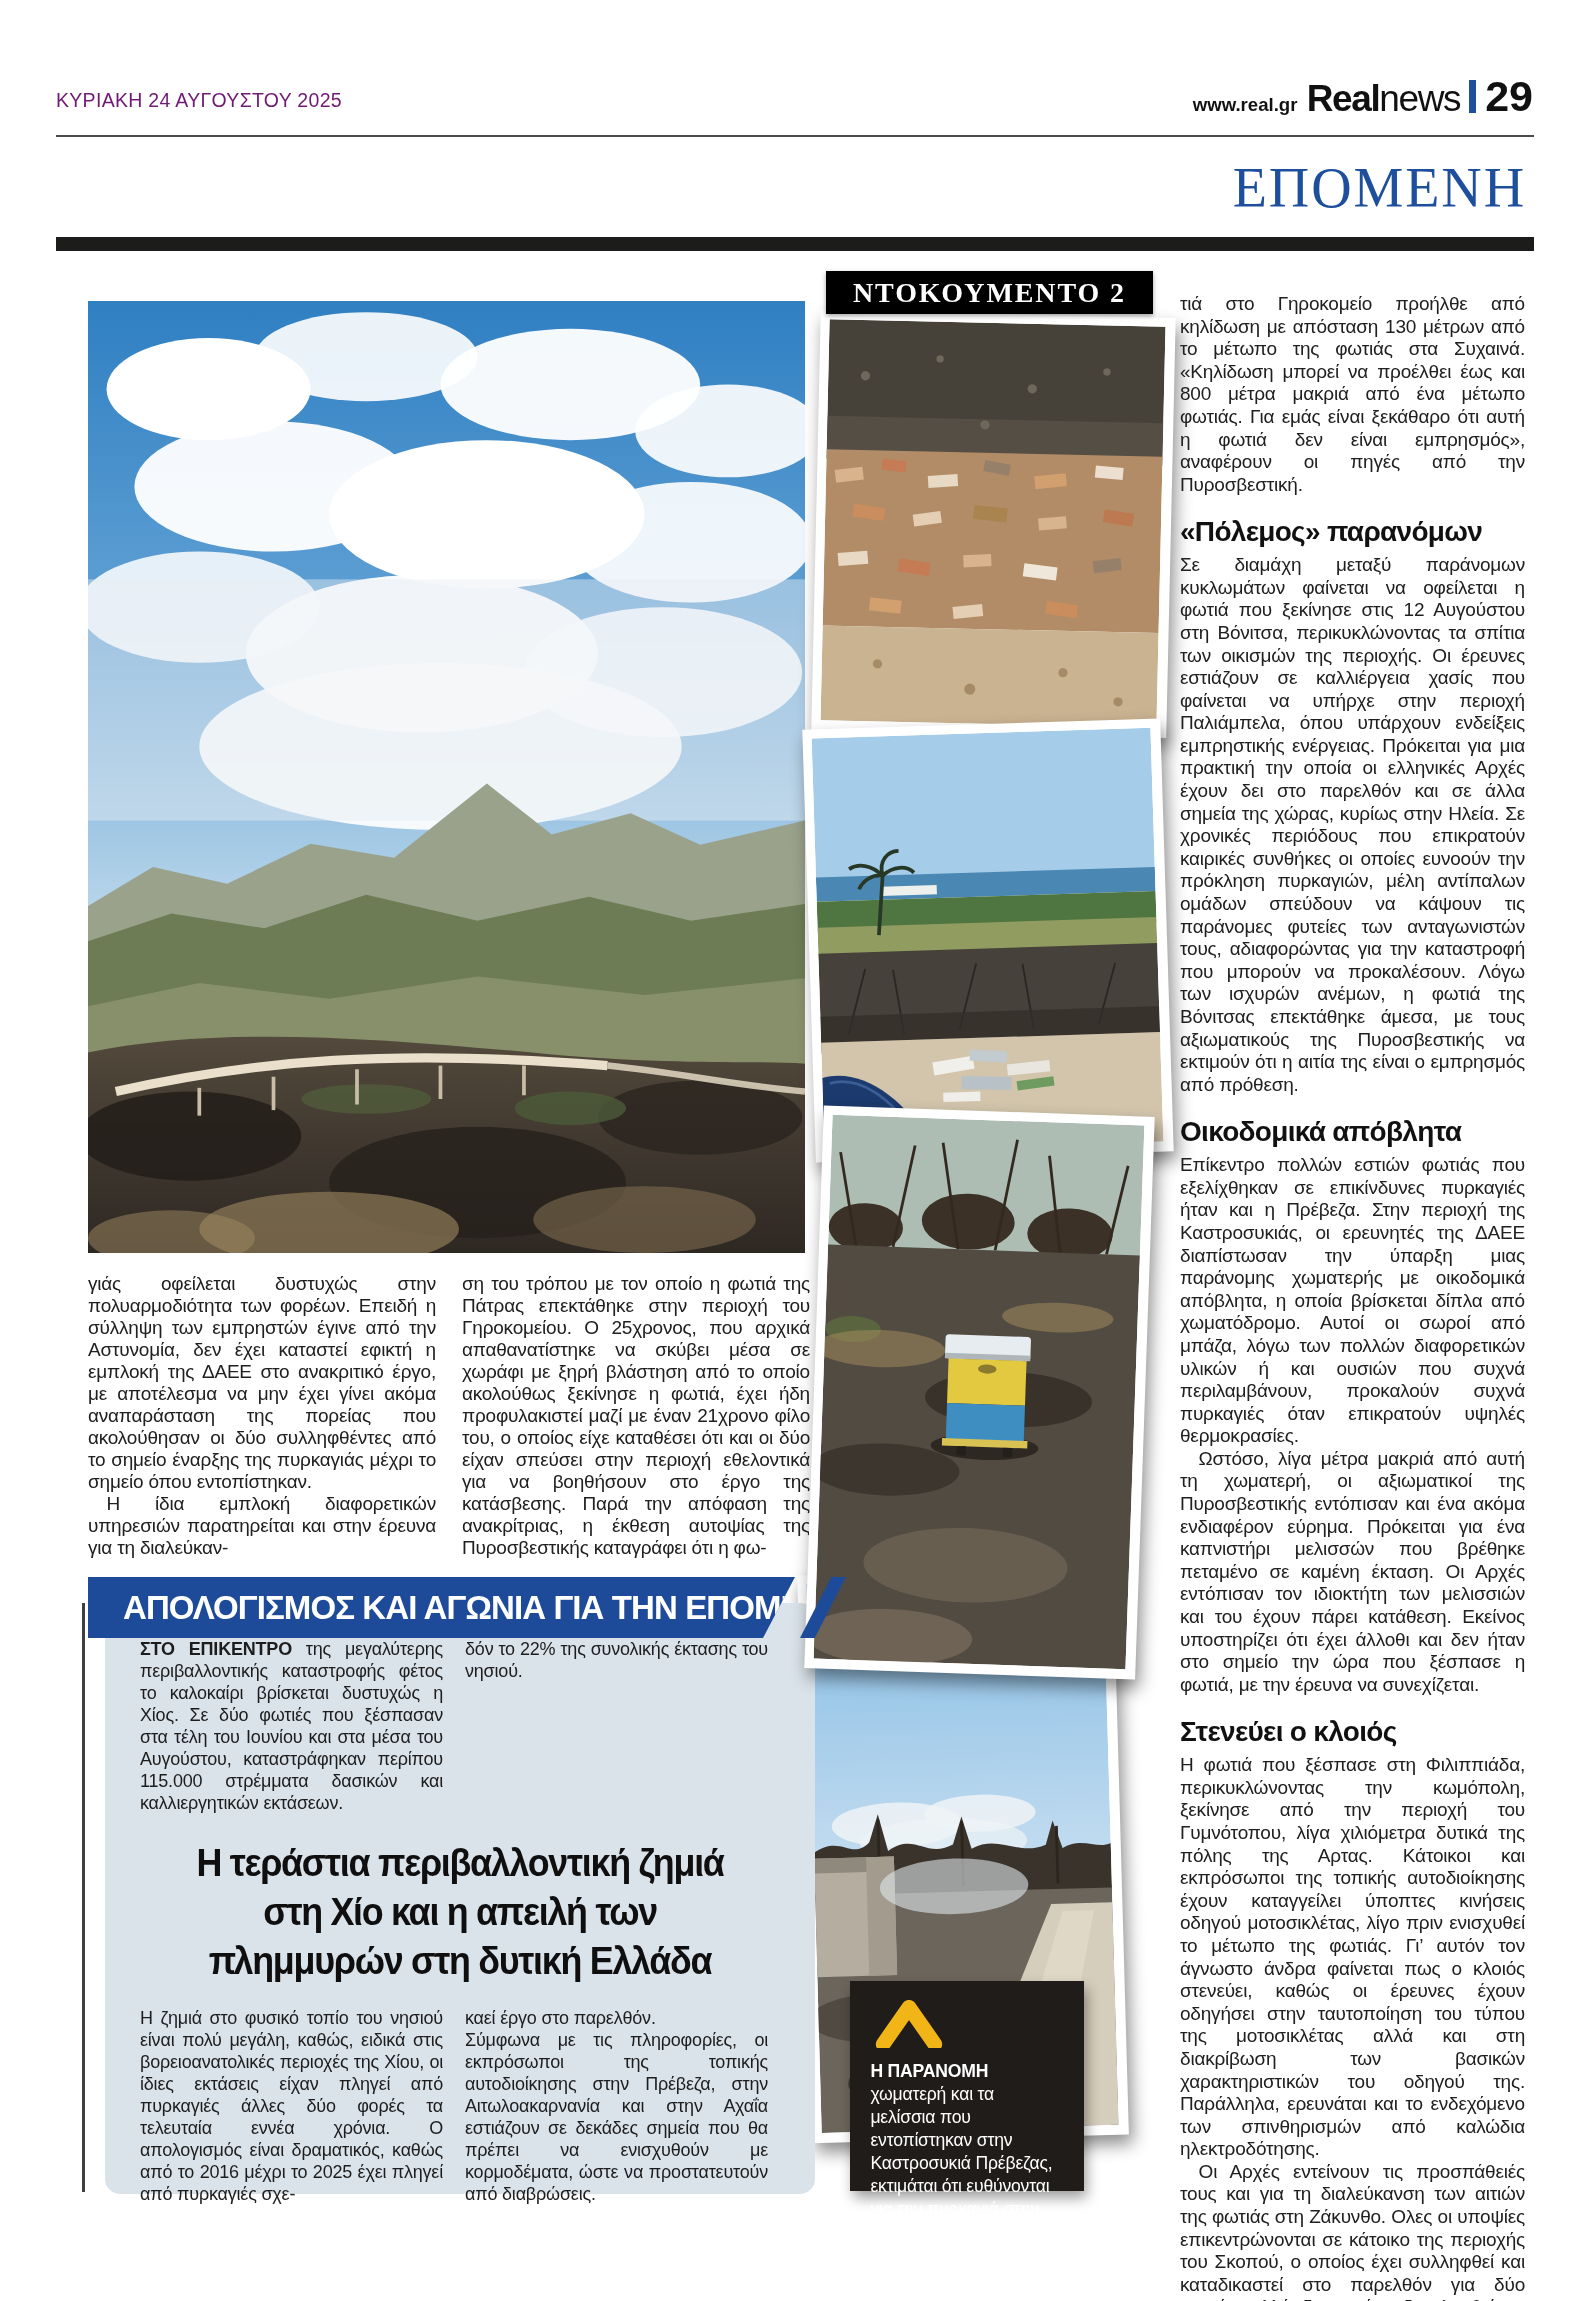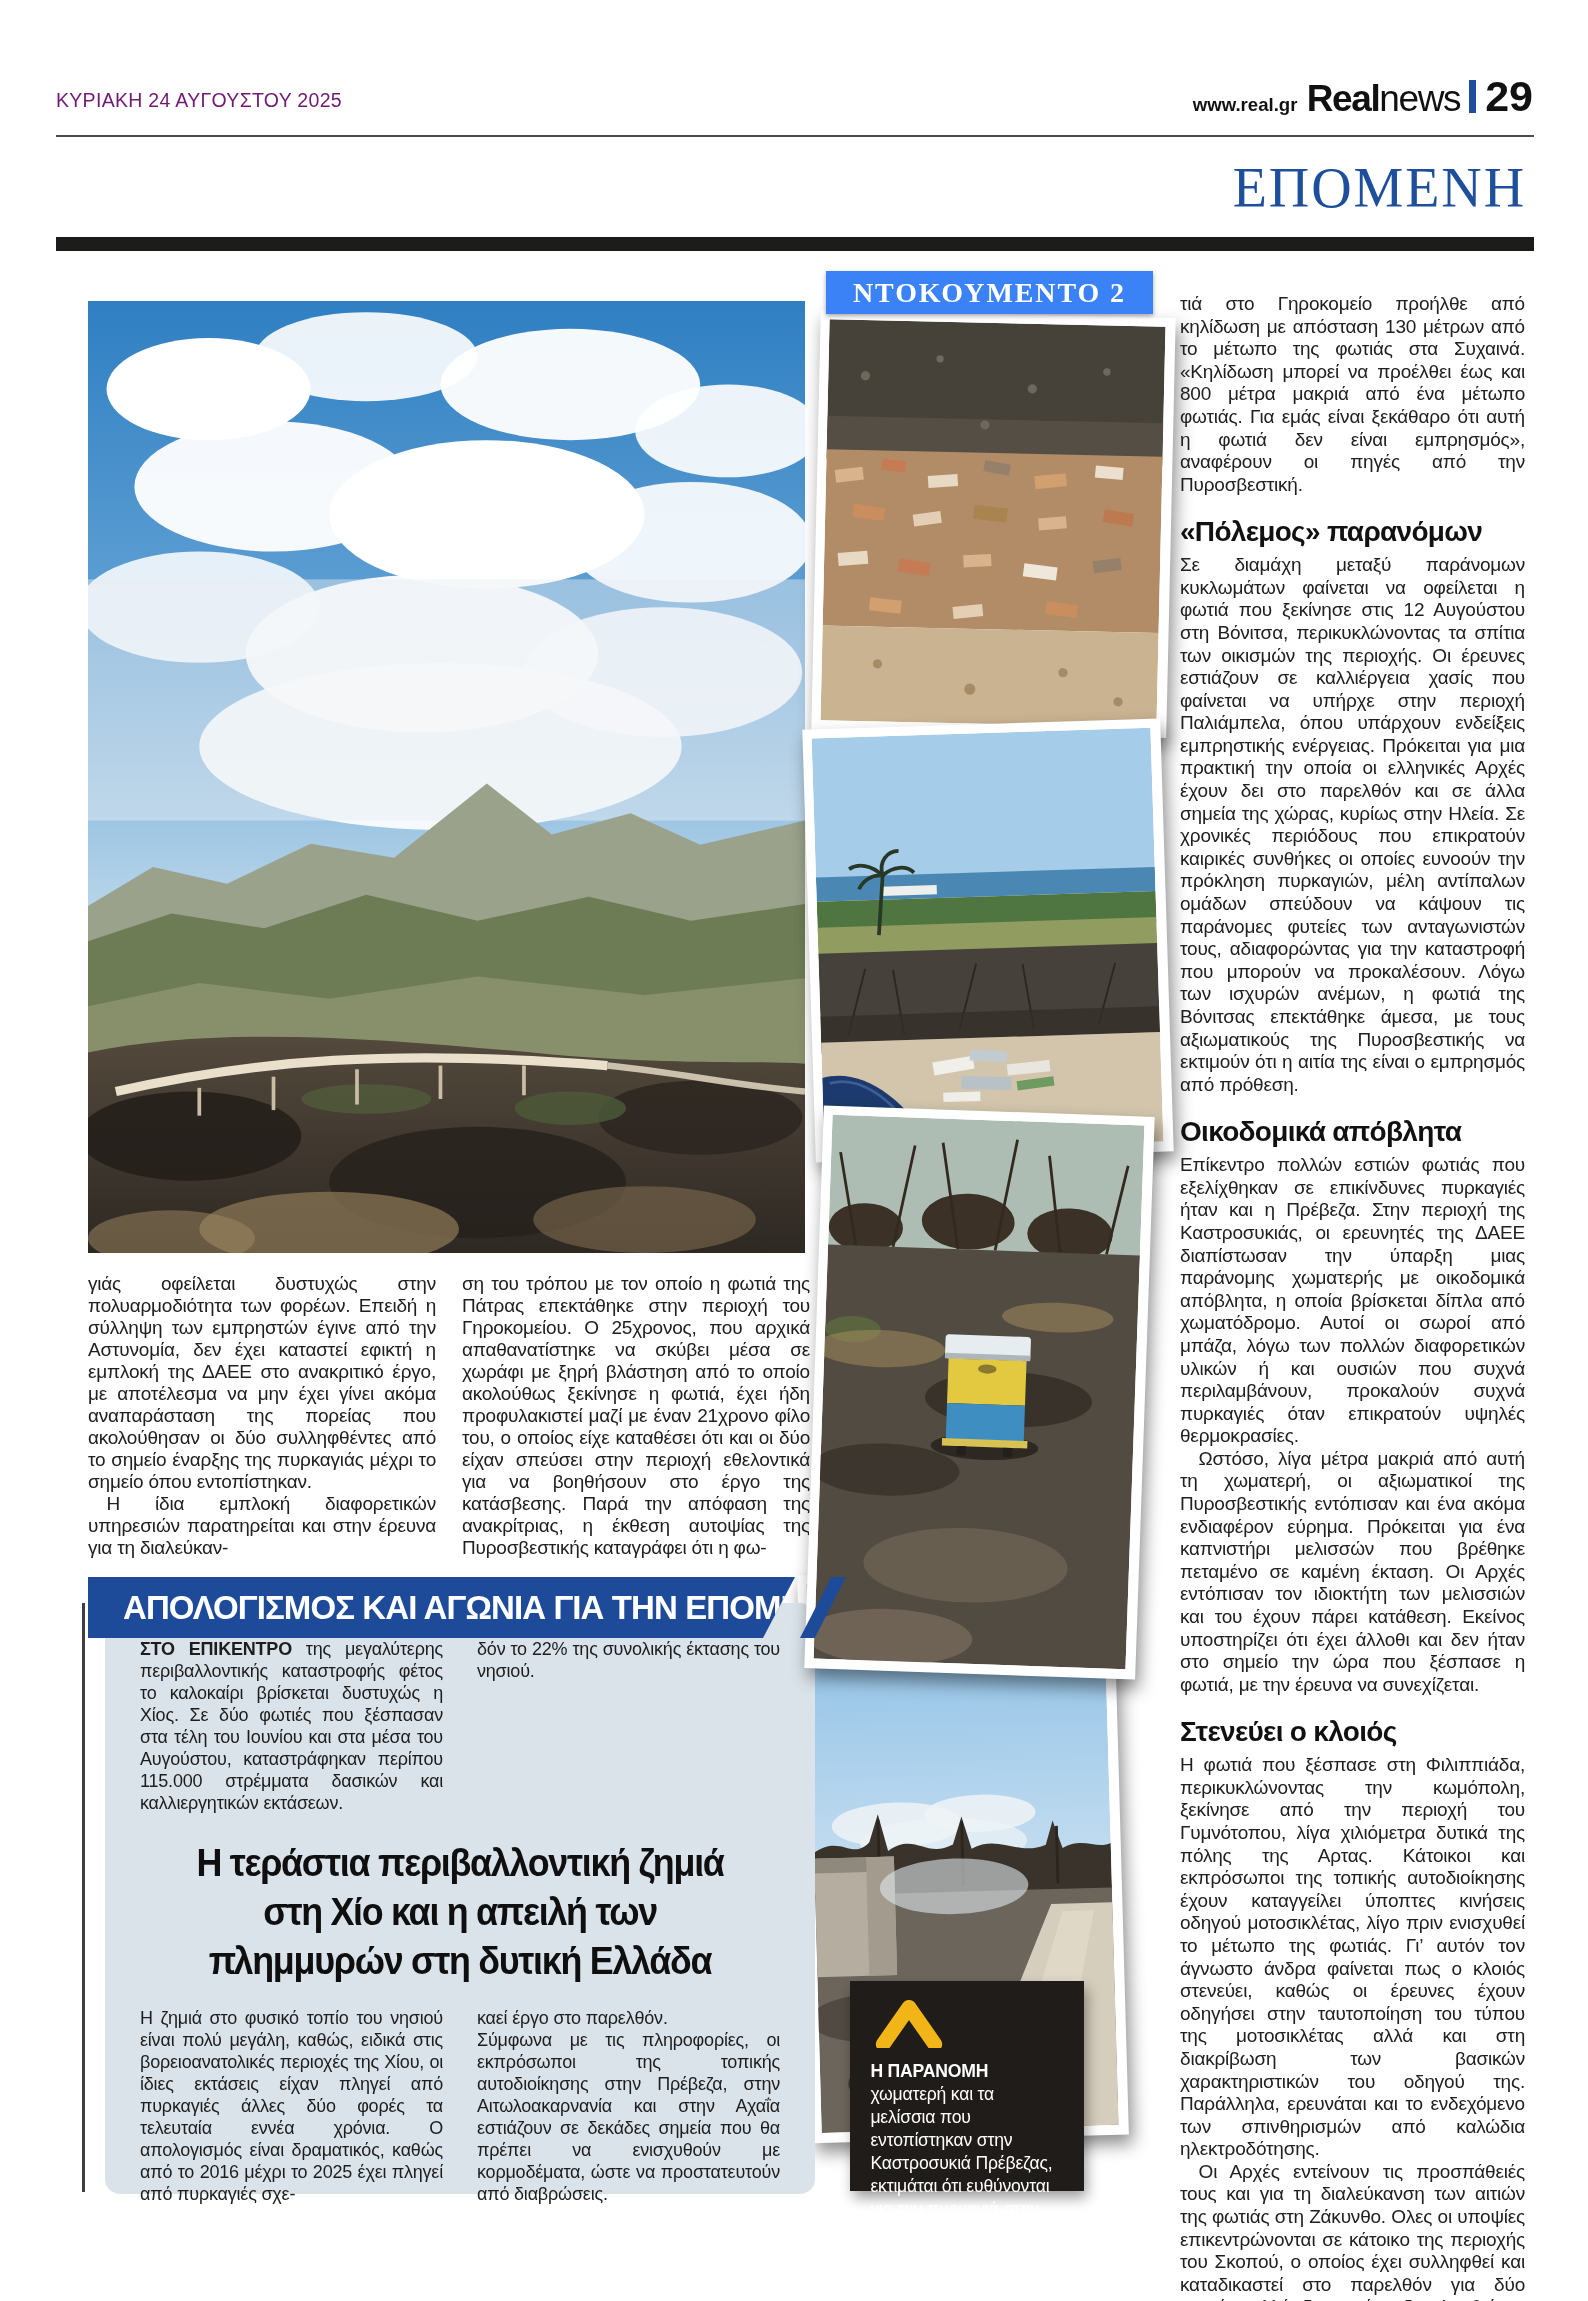--- a/index.html
+++ b/index.html
@@ -23,21 +23,21 @@
   .category{position:absolute;right:63px;top:156px;width:519px;text-align:right;
             font-family:"Liberation Serif",serif;font-size:56px;font-weight:400;
             color:#1d4f9c;letter-spacing:1.9px;}
   .black-band{position:absolute;left:56px;top:237px;width:1478px;height:14px;background:#1c1c1a;}
   
   .photo{position:absolute;background:#fff;padding:9.3px;
          box-shadow:3.7px 9.3px 16.7px rgba(0,0,0,.45);}
   .photo svg{display:block;}
   .main-photo{position:absolute;left:88px;top:301px;width:717px;height:952px;z-index:1;}
   .main-photo svg{display:block;}
-  .badge{position:absolute;left:826px;top:271px;width:327px;height:43px;background:#3b82f6;
+  .badge{position:absolute;left:826px;top:271px;width:327px;height:43px;background:#000000;
          z-index:7;display:flex;align-items:center;justify-content:center;
          font-family:"Liberation Serif",serif;font-weight:700;font-size:28px;color:#fff;
          letter-spacing:1.9px;box-shadow:0 1.9px 4.6px rgba(0,0,0,.35);}
   
   .body-text p{margin:0 0 0 0;font-size:19px;line-height:22px;text-align:justify;
                letter-spacing:-0.2px;color:#202020;}
   .mid-article{position:absolute;left:88px;top:1273px;width:722px;display:flex;gap:26px;z-index:2;}
   .mid-article .col{width:348px;}
   .indent{text-indent:18.6px;}
   .right-col{position:absolute;left:1180px;top:293px;width:345px;z-index:2;}
@@ -49,21 +49,21 @@
   .blue-banner{position:absolute;left:88px;top:1577px;width:707px;height:61px;background:#1d4b9a;
                clip-path:polygon(0 0,100% 0,calc(100% - 32px) 100%,0 100%);
                display:flex;align-items:center;z-index:4;}
   .blue-banner span{color:#fff;font-weight:700;font-size:33px;letter-spacing:-0.9px;
                     padding-left:35px;white-space:nowrap;}
   .banner-sliver{position:absolute;left:800px;top:1577px;width:46px;height:61px;background:#1d4b9a;
                  clip-path:polygon(68% 0,100% 0,32% 100%,0 100%);z-index:4;}
   .left-rule{position:absolute;left:82px;top:1603px;width:2.8px;height:589px;background:#3f3f3f;}
   .gray-panel{position:absolute;left:105px;top:1603px;width:710px;height:591px;background:#dbe3ea;
               border-radius:15px;z-index:3;box-sizing:border-box;padding:35px 35px 0 35px;}
-  .gray-panel .cols{display:flex;gap:34px;}
+  .gray-panel .cols{display:flex;gap:22px;}
   .gray-panel .cols .c{width:303px;}
   .gray-panel p{margin:0;font-size:18px;line-height:22px;text-align:justify;
                 letter-spacing:-0.2px;color:#1d1d1d;}
   .gray-panel p b{font-weight:700;}
   .panel-headline{margin-top:24px;text-align:center;font-weight:700;font-size:39px;
                   line-height:49px;letter-spacing:-1.4px;color:#0f0f0f;transform:scaleX(.92);}
   .gray-panel .body-cols{margin-top:22px;}
   
   .caption-box{position:absolute;left:850px;top:1981px;width:234px;height:210px;background:#201c1a;
                z-index:6;box-sizing:border-box;padding:15px 20.4px;box-shadow:2.8px 7.4px 13px rgba(0,0,0,.4);}

